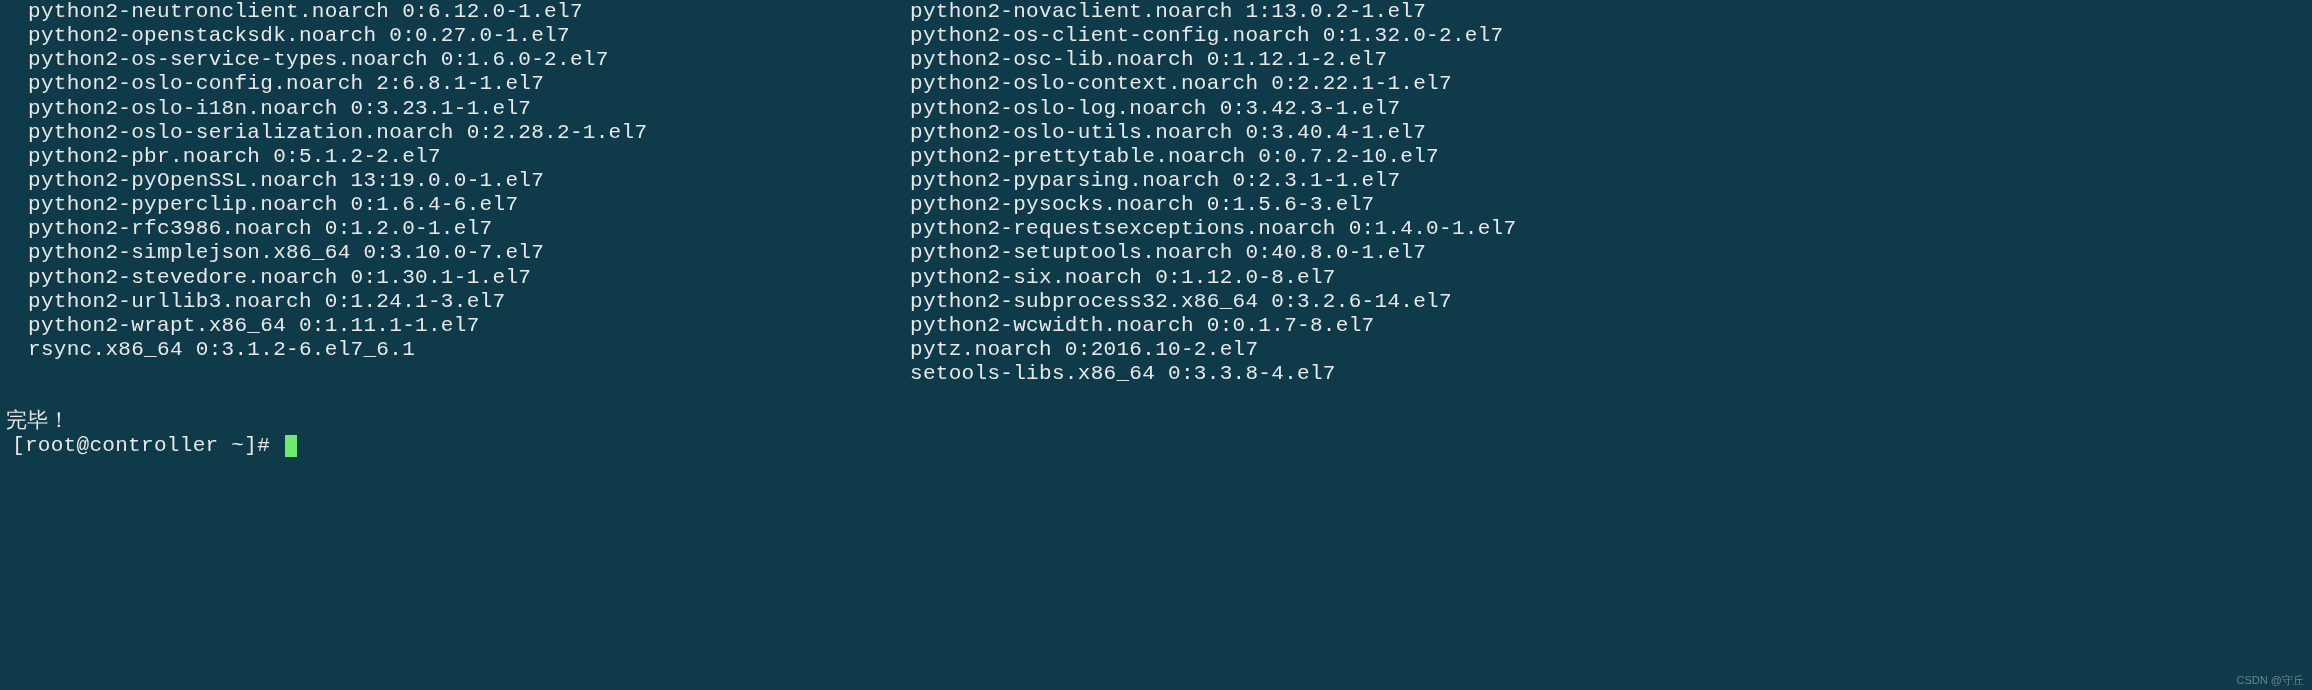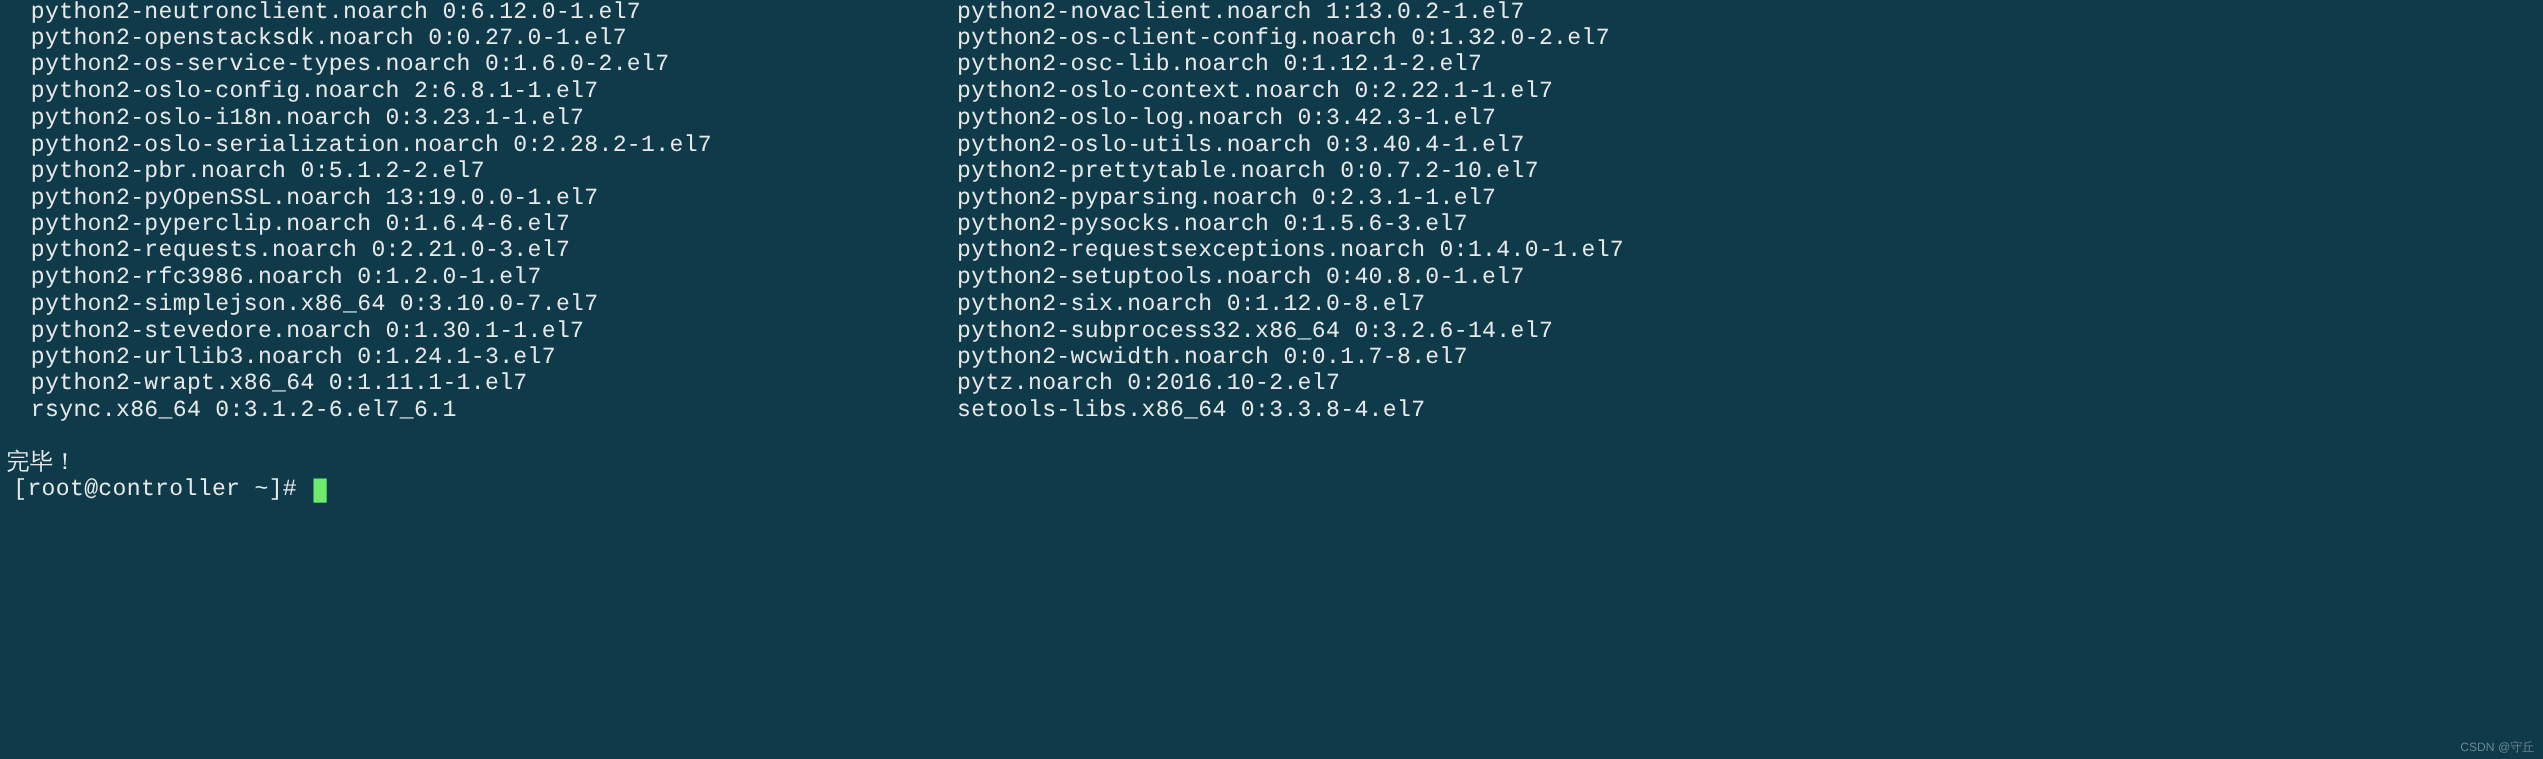--- a/index.html
+++ b/index.html
@@ -18,20 +18,21 @@
       overflow: hidden;
       position: relative;
       line-height: 1.15;
     }
     .terminal {
       padding: 0;
     }
     .package-columns {
       display: flex;
       flex-direction: row;
+      gap: 40px;
     }
     .column {
       flex: 0 0 auto;
     }
     .column-left {
       padding-left: 28px;
       width: 870px;
     }
     .column-right {
       padding-left: 0;
@@ -75,21 +76,20 @@
     <div class="column column-left" id="col-left">
         <div class="package-line">python2-neutronclient.noarch 0:6.12.0-1.el7</div>
         <div class="package-line">python2-openstacksdk.noarch 0:0.27.0-1.el7</div>
         <div class="package-line">python2-os-service-types.noarch 0:1.6.0-2.el7</div>
         <div class="package-line">python2-oslo-config.noarch 2:6.8.1-1.el7</div>
         <div class="package-line">python2-oslo-i18n.noarch 0:3.23.1-1.el7</div>
         <div class="package-line">python2-oslo-serialization.noarch 0:2.28.2-1.el7</div>
         <div class="package-line">python2-pbr.noarch 0:5.1.2-2.el7</div>
         <div class="package-line">python2-pyOpenSSL.noarch 13:19.0.0-1.el7</div>
         <div class="package-line">python2-pyperclip.noarch 0:1.6.4-6.el7</div>
-        <div class="package-line">python2-requests.noarch 0:2.21.0-3.el7</div>
         <div class="package-line">python2-rfc3986.noarch 0:1.2.0-1.el7</div>
         <div class="package-line">python2-simplejson.x86_64 0:3.10.0-7.el7</div>
         <div class="package-line">python2-stevedore.noarch 0:1.30.1-1.el7</div>
         <div class="package-line">python2-urllib3.noarch 0:1.24.1-3.el7</div>
         <div class="package-line">python2-wrapt.x86_64 0:1.11.1-1.el7</div>
         <div class="package-line">rsync.x86_64 0:3.1.2-6.el7_6.1</div>
       </div>
     <div class="column column-right" id="col-right">
         <div class="package-line">python2-novaclient.noarch 1:13.0.2-1.el7</div>
         <div class="package-line">python2-os-client-config.noarch 0:1.32.0-2.el7</div>

